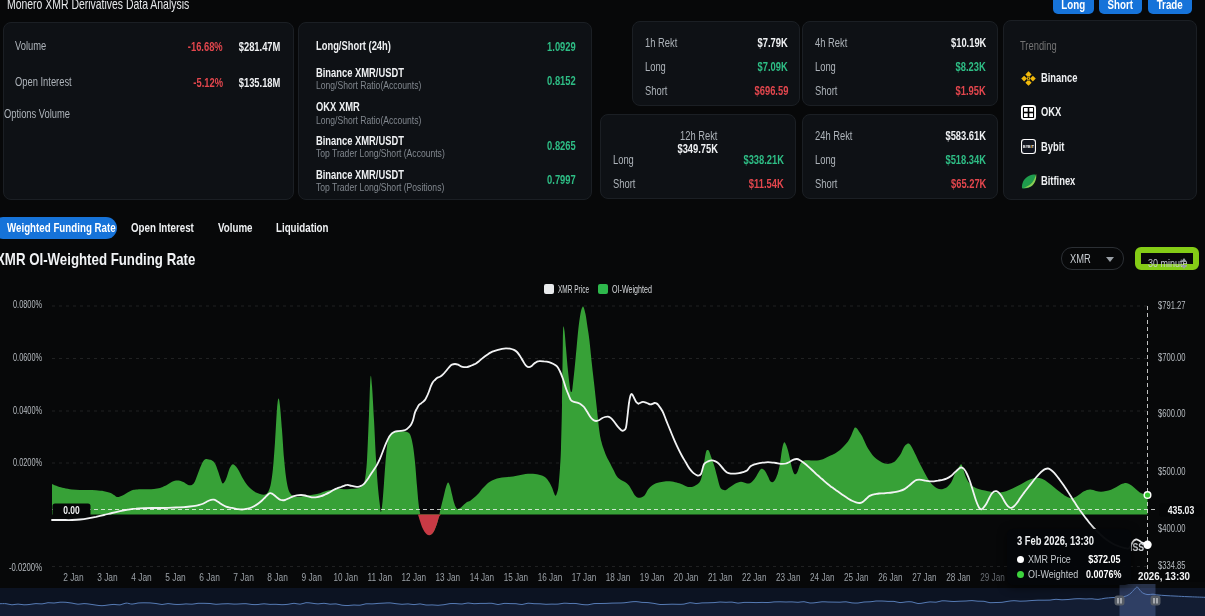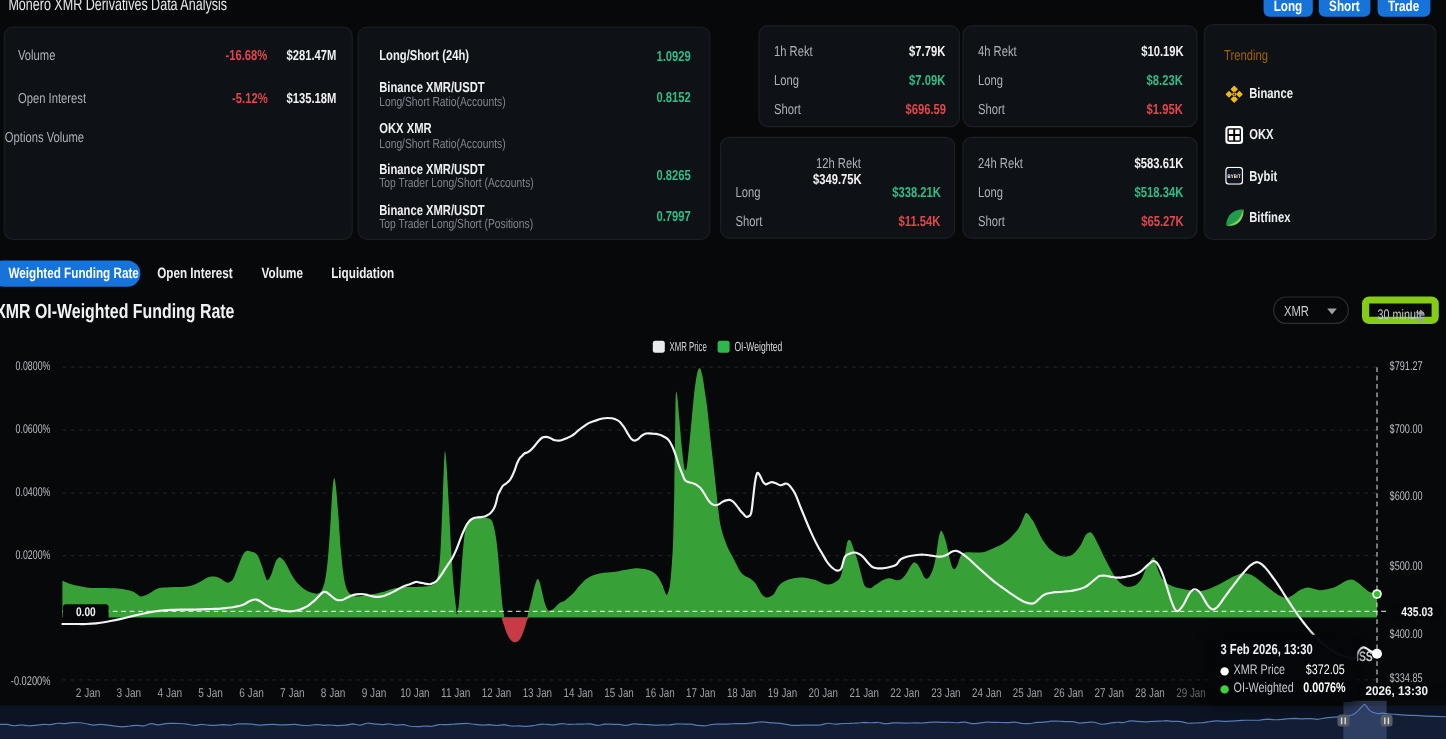--- a/index.html
+++ b/index.html
@@ -117,21 +117,21 @@
 <div class="row" style="top:38px;height:14px;">
       <span class="lbl" style="margin-left:12px;"><span class="tL">Long</span></span>
       <span class="grn" style="margin-right:11px;"><span class="tR">$518.34K</span></span>
     </div>
 <div class="row" style="top:62px;height:14px;">
       <span class="lbl" style="margin-left:12px;"><span class="tL">Short</span></span>
       <span class="red" style="margin-right:11px;"><span class="tR">$65.27K</span></span>
     </div>
 </div>
 <div class="card" style="left:1003px;top:20px;width:194px;height:180px;">
-<div class="abs" style="left:16px;top:18px;font-size:12px;color:#a16207;"><span class="tL">Trending</span></div>
+<div class="abs" style="left:16px;top:18px;font-size:12px;color:#737373;"><span class="tL">Trending</span></div>
 <div class="abs" style="left:17px;top:49.5px;width:16px;height:16px;"><svg width="15" height="15" viewBox="0 0 24 24">
         <path fill="#f0b90b" fill-rule="evenodd" d="M12 0.4 17 5.4 12 10.4 7 5.4Z M5 7.4 9.6 12 5 16.6 0.4 12 Z M19 7.4 23.6 12 19 16.6 14.4 12Z M12 13.6 17 18.6 12 23.6 7 18.6Z M12 8.4 15.6 12 12 15.6 8.4 12Z M12 10.7 13.3 12 12 13.3 10.7 12Z"></path>
       </svg></div>
 <div class="wht abs" style="left:37px;top:51.0px;"><span class="tL">Binance</span></div>
 <div class="abs" style="left:17px;top:83.8px;width:16px;height:16px;"><svg width="15" height="15" viewBox="0 0 15 15">
         <rect width="15" height="15" rx="3.2" fill="#fff"></rect>
         <rect x="1.9" y="1.9" width="11.2" height="11.2" rx="1.2" fill="#000"></rect>
         <rect x="3" y="3" width="3.7" height="3.7" fill="#fff"></rect>
         <rect x="8.3" y="3" width="3.7" height="3.7" fill="#fff"></rect>
         <rect x="3" y="8.3" width="3.7" height="3.7" fill="#fff"></rect>
@@ -238,16 +238,16 @@
     <line x1="1118.0" y1="598" x2="1118.0" y2="603.5" stroke="#d8dadd" stroke-width="1.2"></line>
     <line x1="1121.0" y1="598" x2="1121.0" y2="603.5" stroke="#d8dadd" stroke-width="1.2"></line>
     <rect x="1150.5" y="595.5" width="10" height="10" rx="3" fill="#575d66"></rect>
     <line x1="1154.0" y1="598" x2="1154.0" y2="603.5" stroke="#d8dadd" stroke-width="1.2"></line>
     <line x1="1157.0" y1="598" x2="1157.0" y2="603.5" stroke="#d8dadd" stroke-width="1.2"></line>
   </svg>
 <div class="abs" style="left:1007px;top:529px;width:124px;height:55.5px;background:rgba(4,6,9,0.97);border-radius:6px;box-shadow:0 2px 10px rgba(0,0,0,0.6);">
     <div style="position:absolute;left:10px;top:5px;font-size:12px;font-weight:bold;color:#eef0f2;white-space:nowrap;"><span class="tL">3 Feb 2026, 13:30</span></div>
     <span style="position:absolute;left:10px;top:27px;width:7px;height:7px;border-radius:50%;background:#fff;"></span>
     <span style="position:absolute;left:21px;top:24px;font-size:11.5px;color:#c4c9cd;"><span class="tL">XMR Price</span></span>
-    <span style="position:absolute;right:10px;top:24px;font-size:11.5px;font-weight:normal;color:#fff;"><span class="tR">$372.05</span></span>
+    <span style="position:absolute;right:10px;top:24px;font-size:11.5px;font-weight:bold;color:#fff;"><span class="tR">$372.05</span></span>
     <span style="position:absolute;left:10px;top:41.5px;width:7px;height:7px;border-radius:50%;background:#3dd33d;"></span>
     <span style="position:absolute;left:21px;top:38.5px;font-size:11.5px;color:#c4c9cd;"><span class="tL">OI-Weighted</span></span>
     <span style="position:absolute;right:10px;top:38.5px;font-size:11.5px;font-weight:bold;color:#fff;"><span class="tR">0.0076%</span></span>
   </div>
 </body></html>

